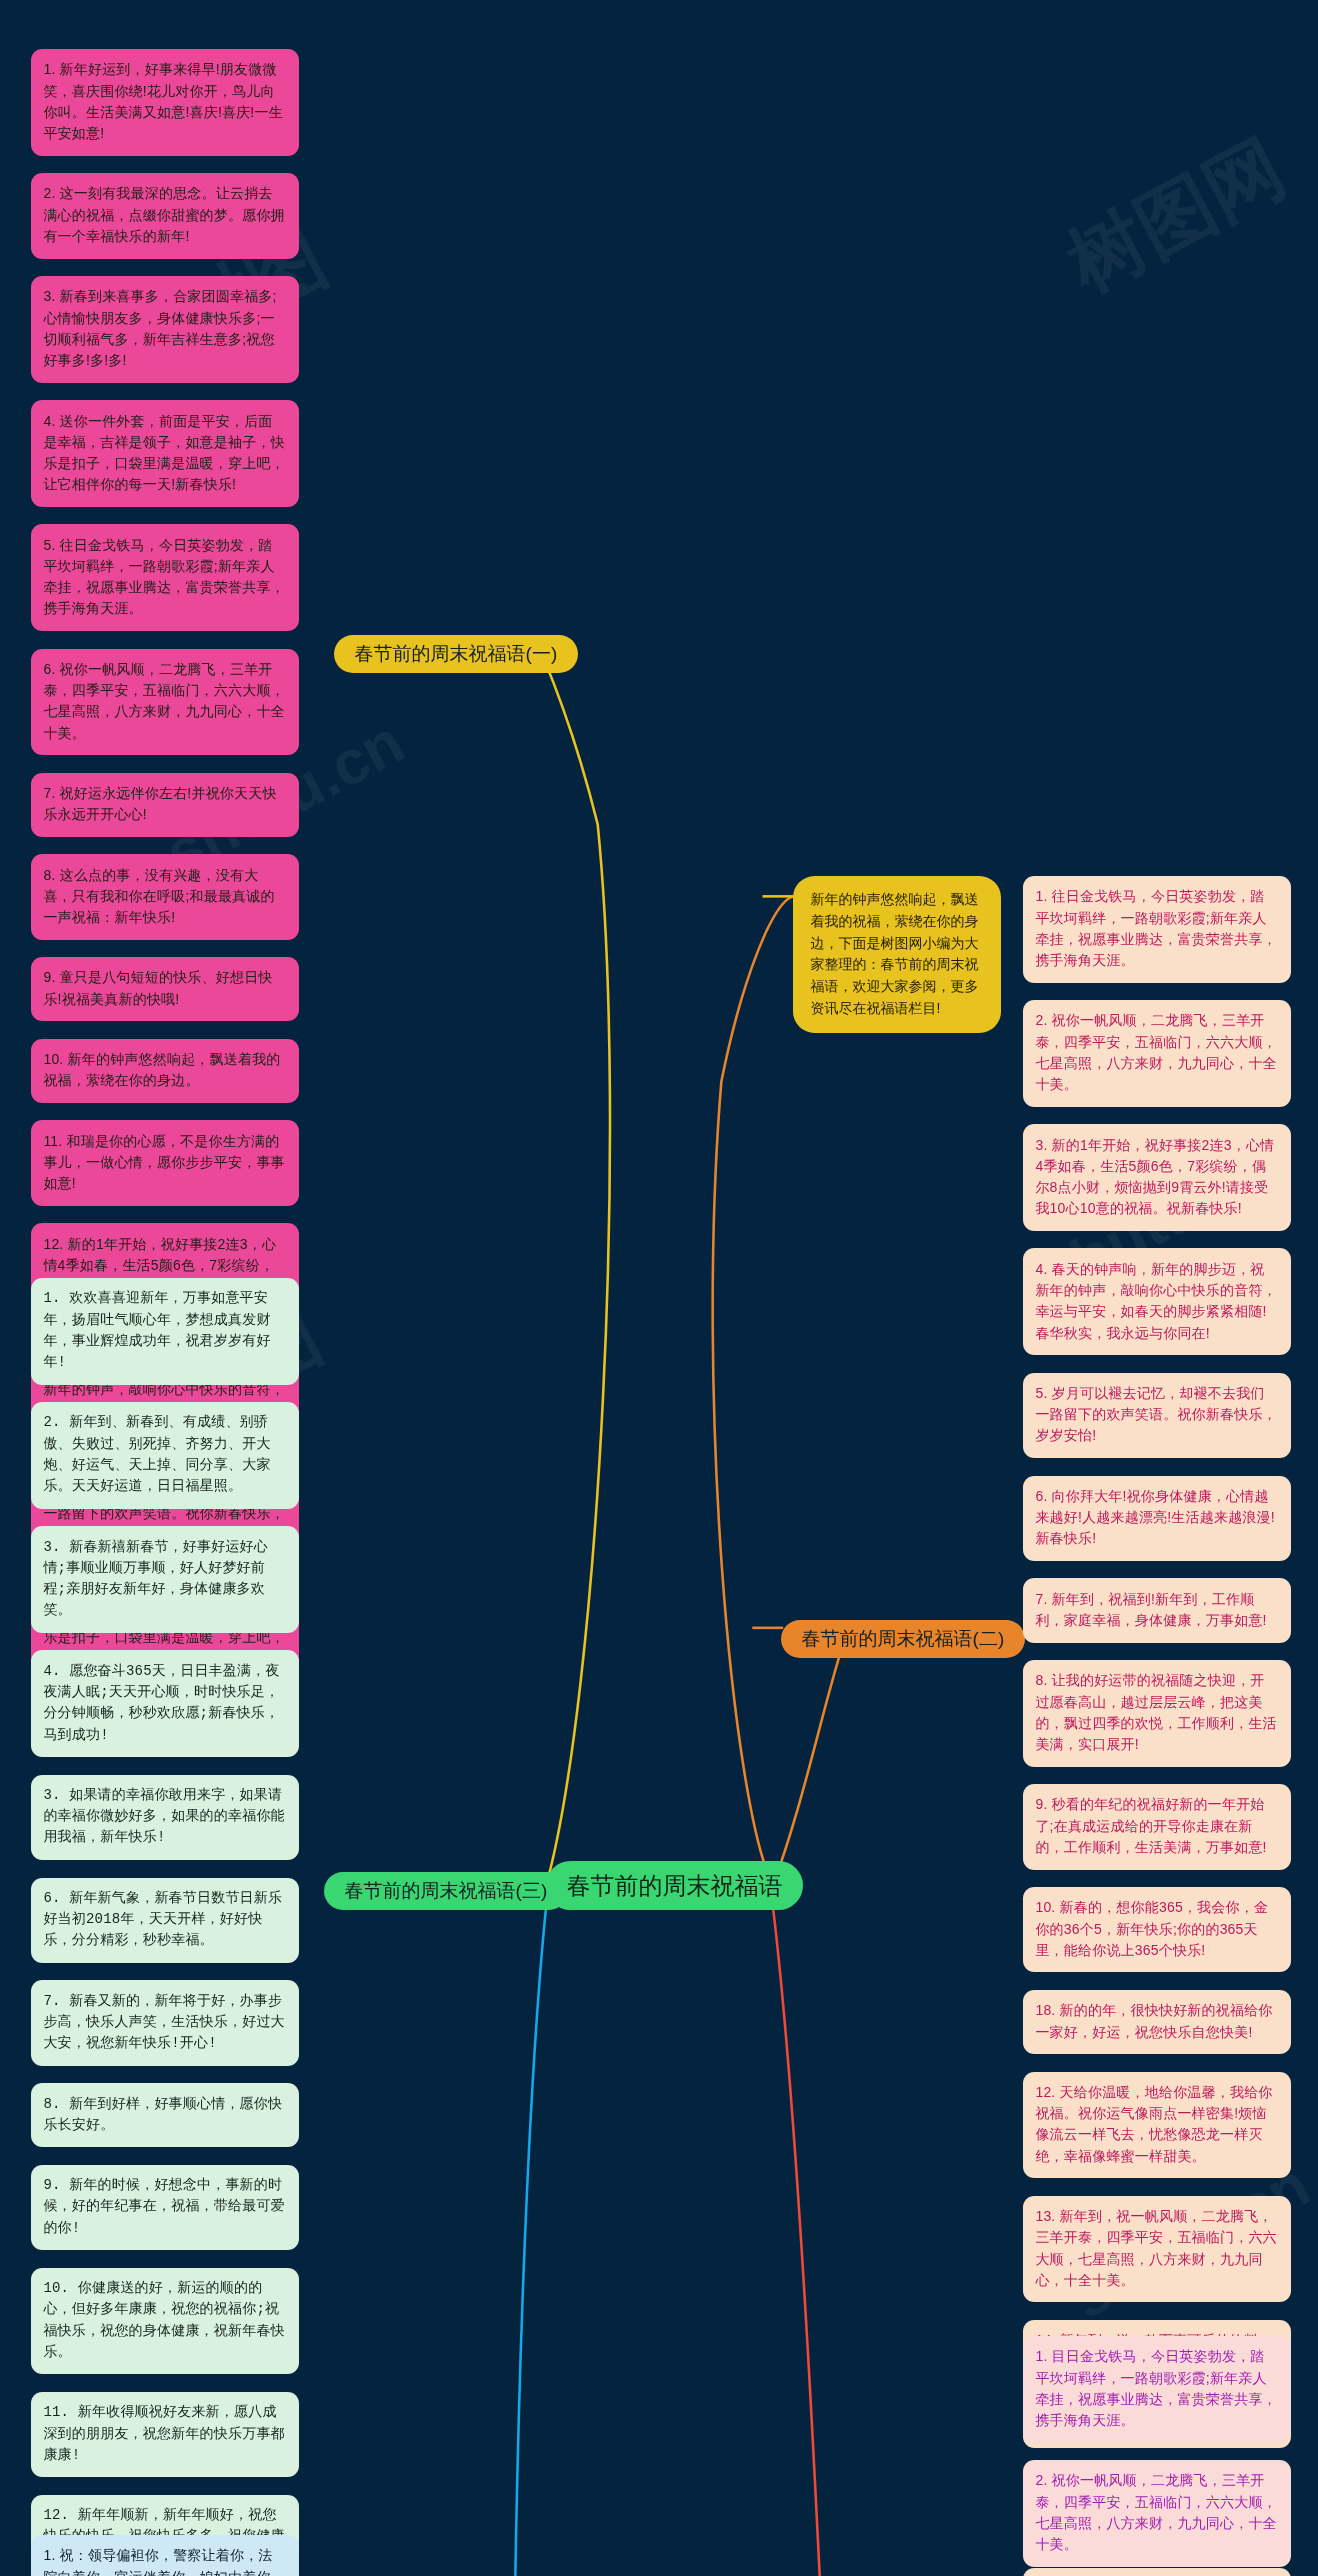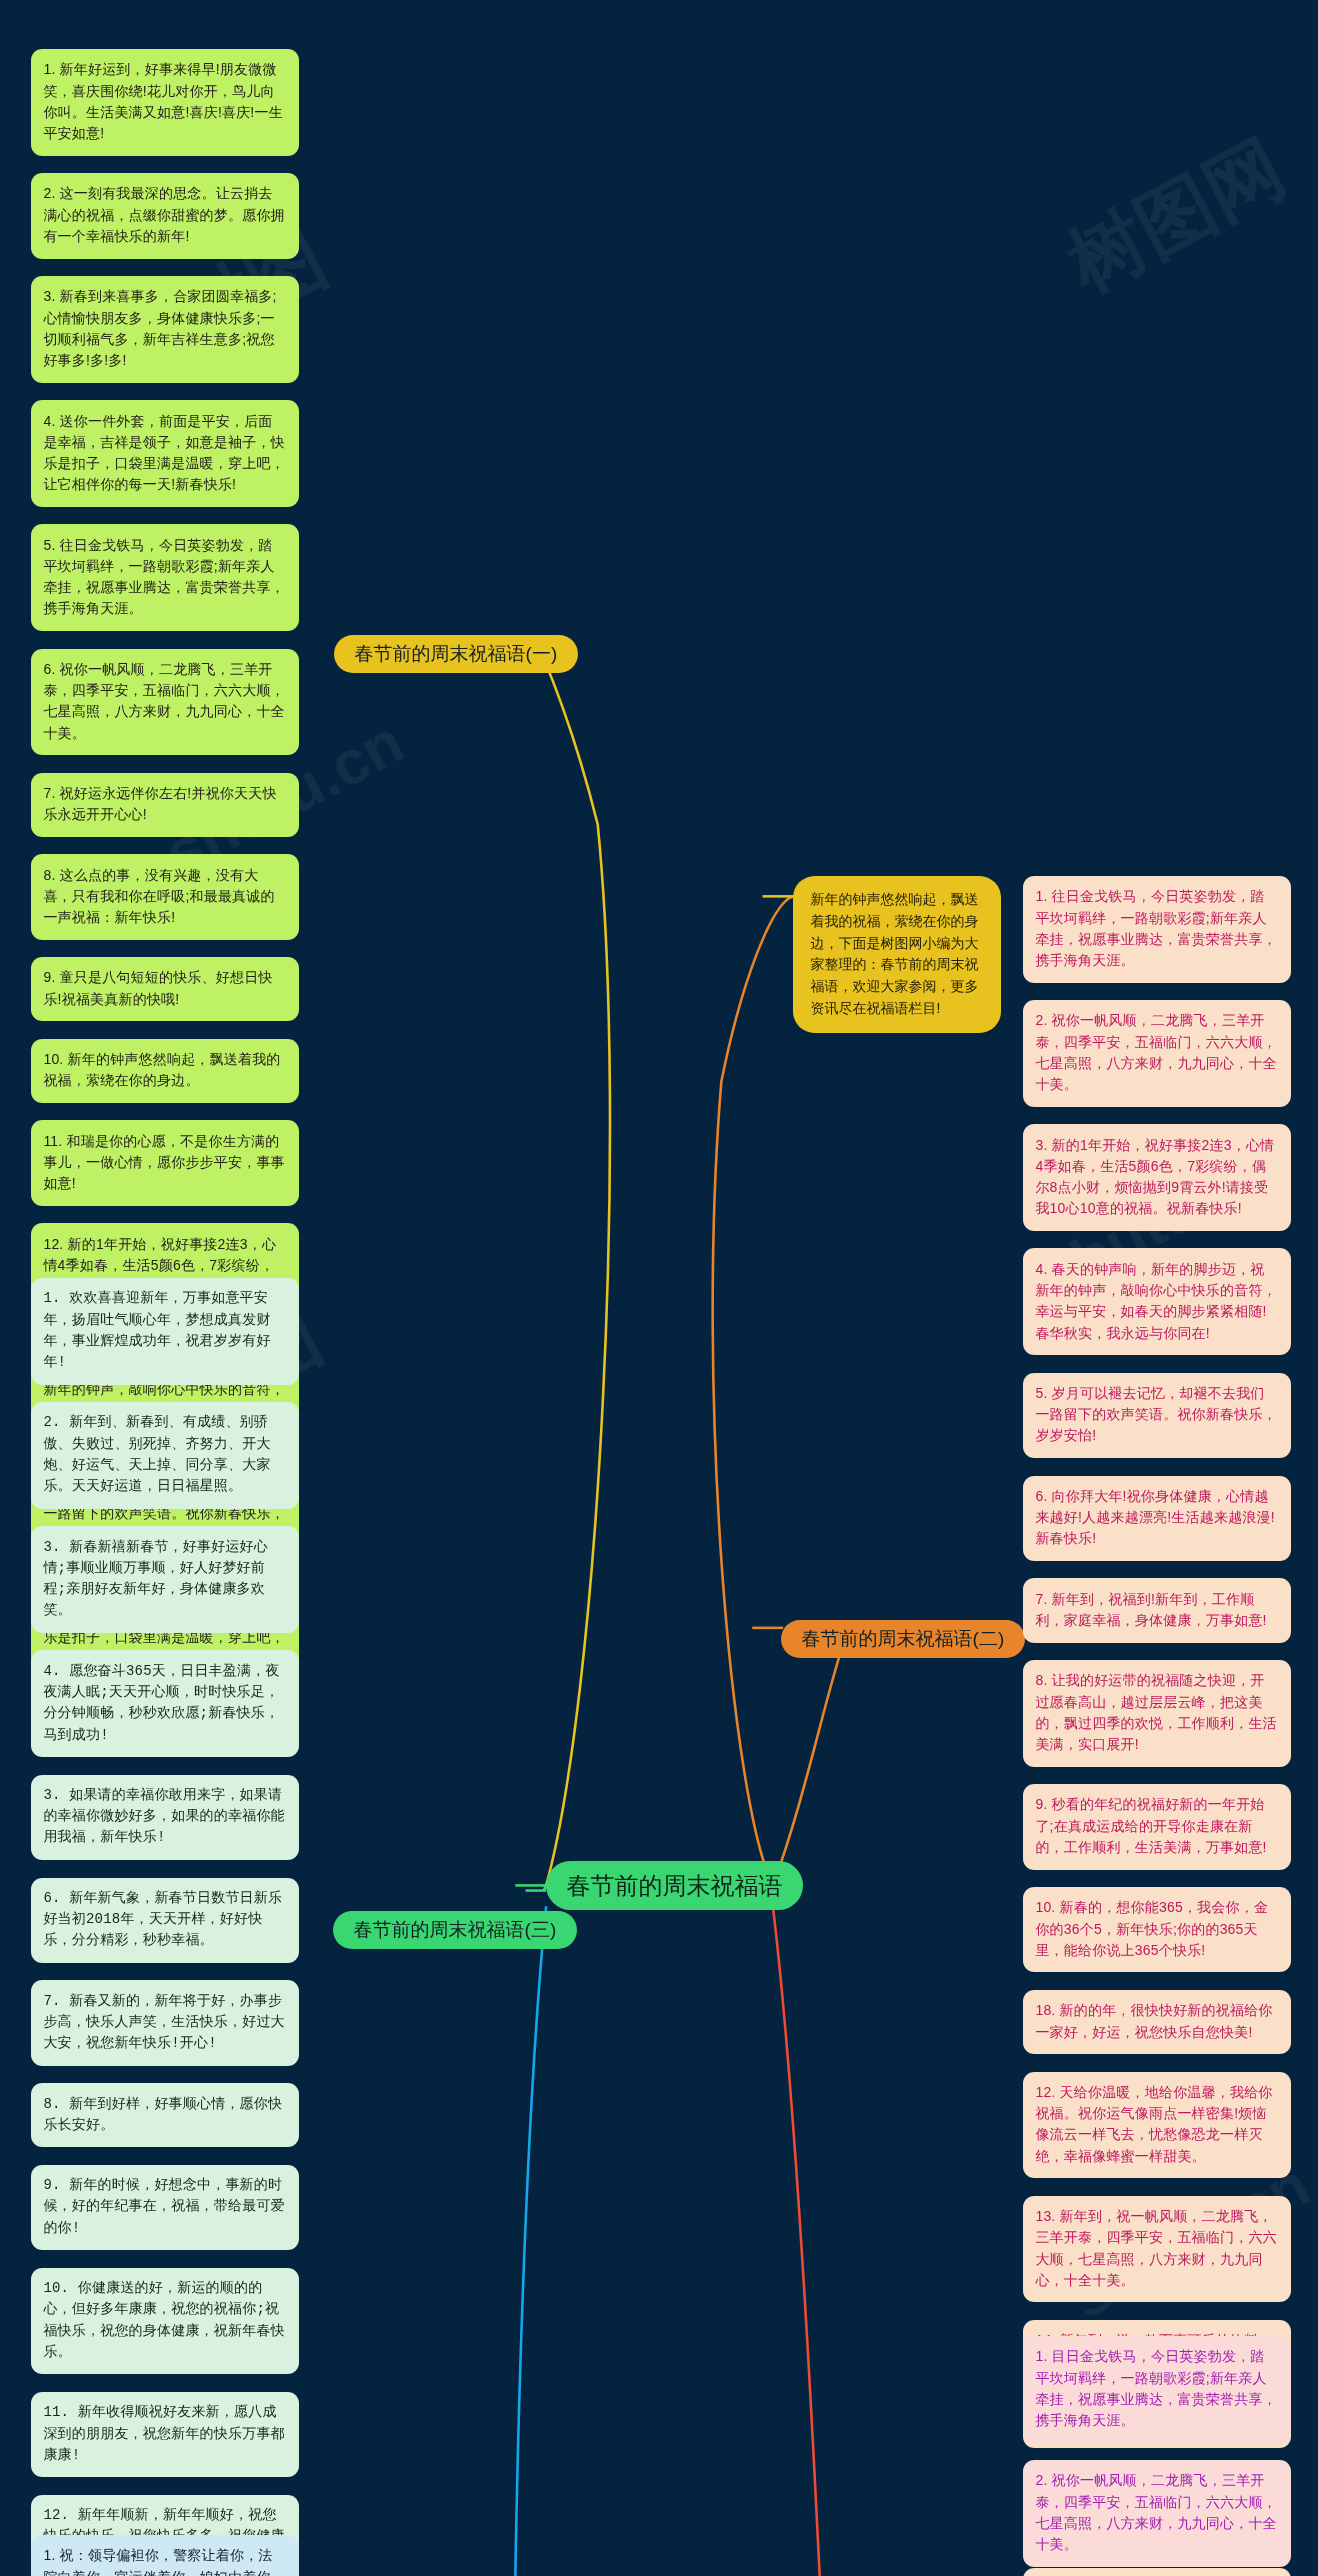--- a/index.html
+++ b/index.html
@@ -21,21 +21,21 @@
     border-radius:11.3px;
     padding:10.3px 12.4px 11.3px 12.4px;
     margin-bottom:17.5px;
     font-size:14px;
     line-height:1.52;
     letter-spacing:0.2px;
     box-sizing:border-box;
     word-break:break-all;
     position:relative;
   }
-  .c-yellow{background:#bef264;color:#232019;}
+  .c-yellow{background:#ec4899;color:#232019;}
   .c-green {background:#d9f2e0;color:#16241b;font-family:Liberation Mono, monospace;}
   .c-orange{background:#fae0c8;color:#be185d;}
   .c-red   {background:#fadbd8;color:#a21caf;}
   .c-blue  {background:#cfe8f5;color:#10222e;}
 
   .node{
     position:absolute;
     border-radius:25px;
     display:flex;align-items:center;justify-content:center;
     font-size:19px;
@@ -106,21 +106,21 @@
   <div class="intro" style="left:793px;top:876px;">
     <span>新年的钟声悠然响起，飘送着我的祝福，萦绕在你的身边，下面是树图网小编为大家整理的：春节前的周末祝福语，欢迎大家参阅，更多资讯尽在祝福语栏目!</span>
   </div>
 
   <div class="node node-b1" style="left:334px;top:635px;">
     <span>春节前的周末祝福语(一)</span>
   </div>
   <div class="node node-b2" style="left:781px;top:1620px;">
     <span>春节前的周末祝福语(二)</span>
   </div>
-  <div class="node node-b3" style="left:333px;top:1872px;margin-top:39px;">
+  <div class="node node-b3" style="left:324px;top:1872px;">
     <span>春节前的周末祝福语(三)</span>
   </div>
 
   <div class="col col-left" id="col-g1" style="top:49px;">
       <div class="card c-yellow">1. 新年好运到，好事来得早!朋友微微笑，喜庆围你绕!花儿对你开，鸟儿向你叫。生活美满又如意!喜庆!喜庆!一生平安如意!</div>
       <div class="card c-yellow">2. 这一刻有我最深的思念。让云捎去满心的祝福，点缀你甜蜜的梦。愿你拥有一个幸福快乐的新年!</div>
       <div class="card c-yellow">3. 新春到来喜事多，合家团圆幸福多;心情愉快朋友多，身体健康快乐多;一切顺利福气多，新年吉祥生意多;祝您好事多!多!多!</div>
       <div class="card c-yellow">4. 送你一件外套，前面是平安，后面是幸福，吉祥是领子，如意是袖子，快乐是扣子，口袋里满是温暖，穿上吧，让它相伴你的每一天!新春快乐!</div>
       <div class="card c-yellow">5. 往日金戈铁马，今日英姿勃发，踏平坎坷羁绊，一路朝歌彩霞;新年亲人牵挂，祝愿事业腾达，富贵荣誉共享，携手海角天涯。</div>
       <div class="card c-yellow">6. 祝你一帆风顺，二龙腾飞，三羊开泰，四季平安，五福临门，六六大顺，七星高照，八方来财，九九同心，十全十美。</div>

